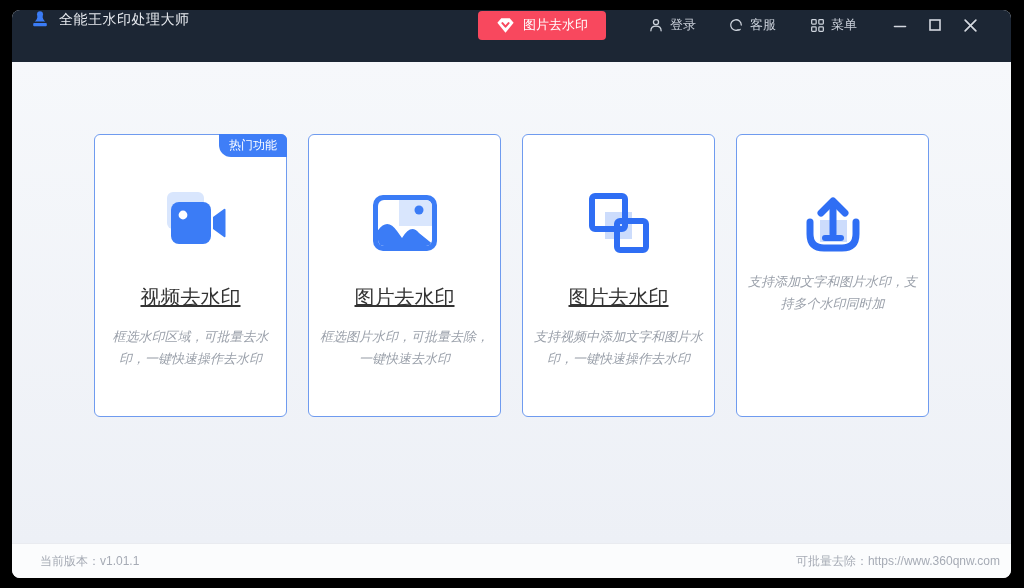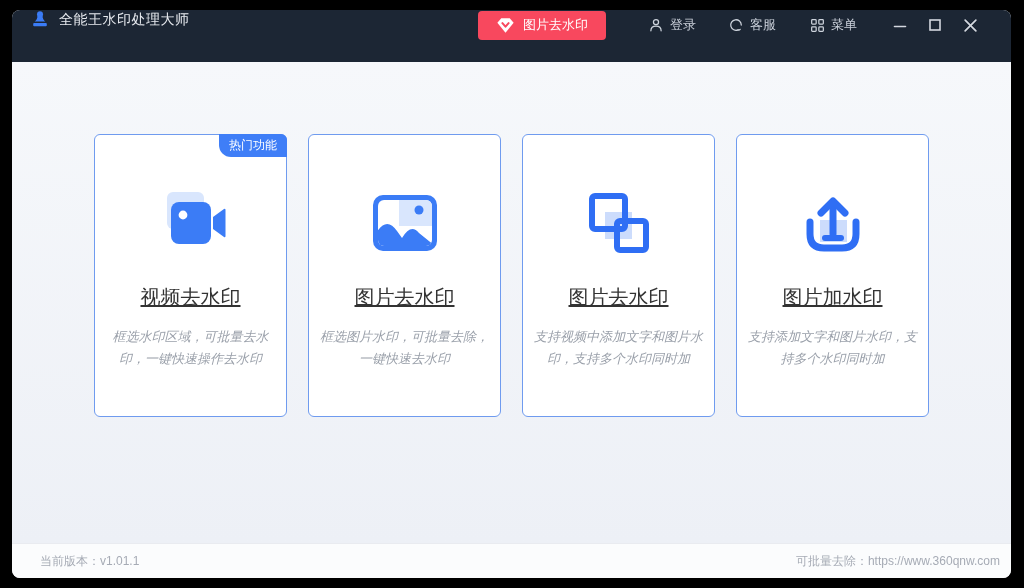--- a/index.html
+++ b/index.html
@@ -164,34 +164,33 @@
 
     <div class="card">
       <div class="card-icon">
         <svg width="62" height="62" viewBox="0 0 62 62">
           <rect x="17" y="20" width="27" height="27" fill="#ccdcfc"></rect>
           <rect x="4" y="4" width="33" height="33" rx="3" fill="none" stroke="#2f6ef4" stroke-width="6" stroke-linejoin="round"></rect>
           <rect x="29" y="29" width="29" height="29" rx="3" fill="none" stroke="#2f6ef4" stroke-width="6" stroke-linejoin="round"></rect>
         </svg>
       </div>
       <div class="card-title">图片去水印</div>
-      <div class="card-desc">支持视频中添加文字和图片水印，支持多个水印同时加</div>
+      <div class="card-desc">支持视频中添加文字和图片水印，一键快速操作去水印</div>
     </div>
 
     <div class="card">
       <div class="card-icon">
         <svg width="60" height="62" viewBox="0 0 60 62">
           <rect x="17" y="28" width="27" height="22" fill="#ccdcfc"></rect>
           <path d="M7,30 L7,42 Q7,56 21,56 L39,56 Q53,56 53,42 L53,30" fill="none" stroke="#2f6ef4" stroke-width="7" stroke-linecap="round"></path>
           <line x1="30" y1="42" x2="30" y2="12" stroke="#2f6ef4" stroke-width="7" stroke-linecap="round"></line>
           <polyline points="18,21 30,9 42,21" fill="none" stroke="#2f6ef4" stroke-width="7" stroke-linecap="round" stroke-linejoin="round"></polyline>
           <line x1="22" y1="46" x2="38" y2="46" stroke="#2f6ef4" stroke-width="6" stroke-linecap="round"></line>
         </svg>
       </div>
-      <div class="card-title">图片加水印</div>
       <div class="card-desc">支持添加文字和图片水印，支持多个水印同时加</div>
     </div>
 
   </div>
 
   <div class="footer">
     <span>当前版本：v1.01.1</span>
     <span>可批量去除：https://www.360qnw.com</span>
   </div>
 

